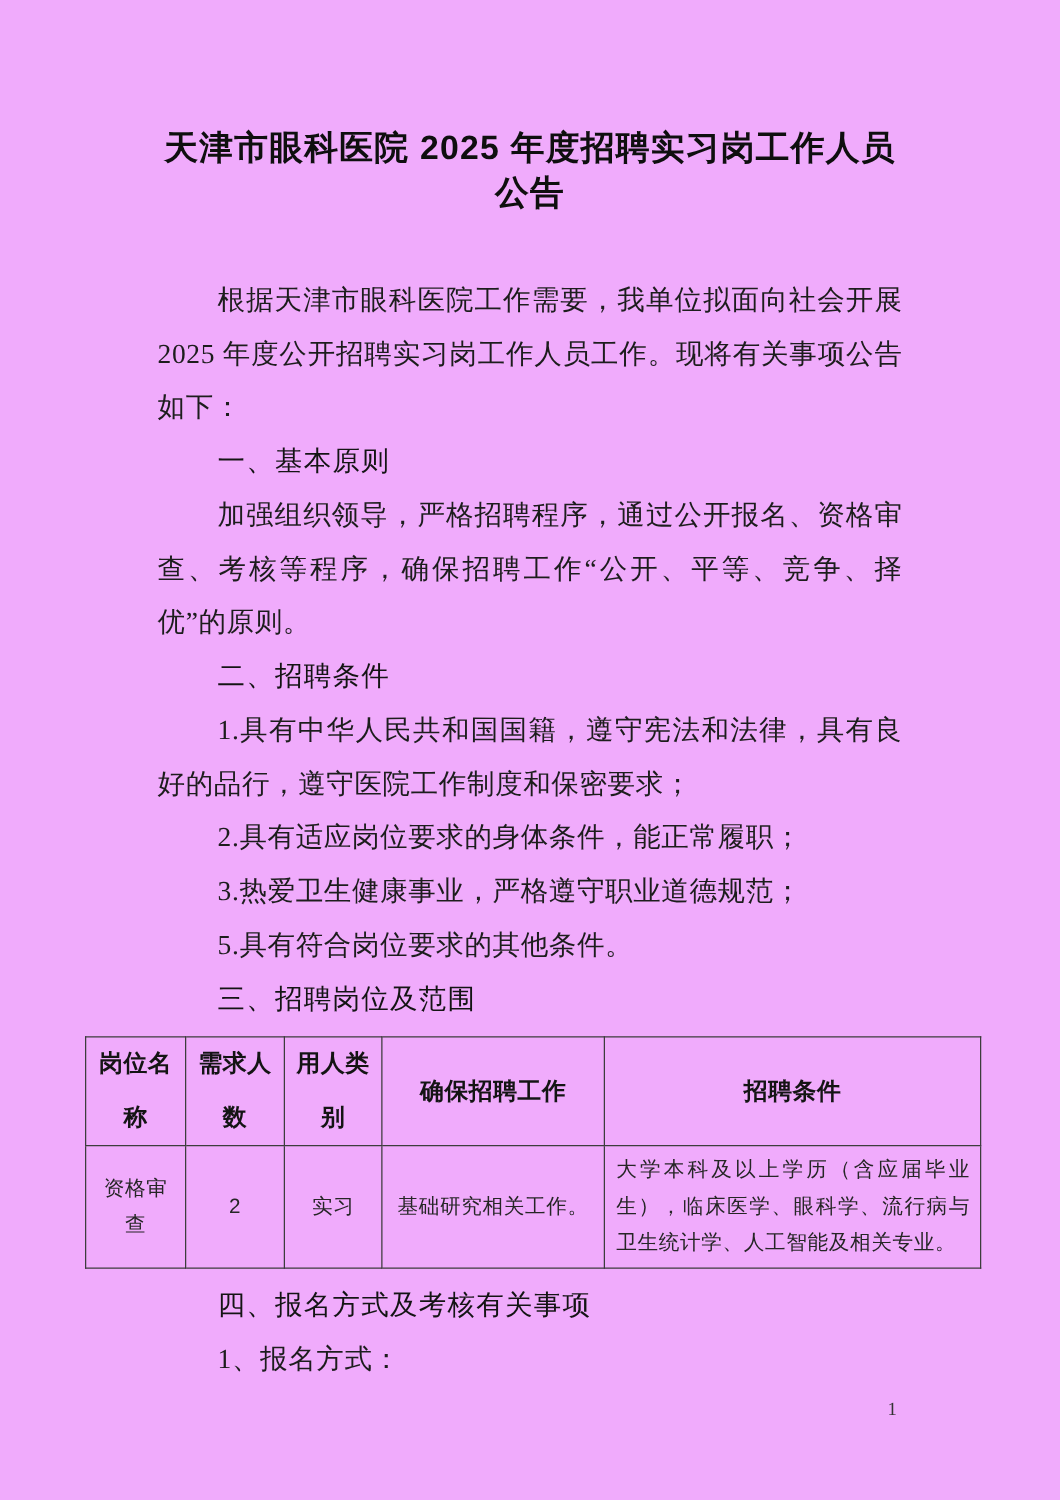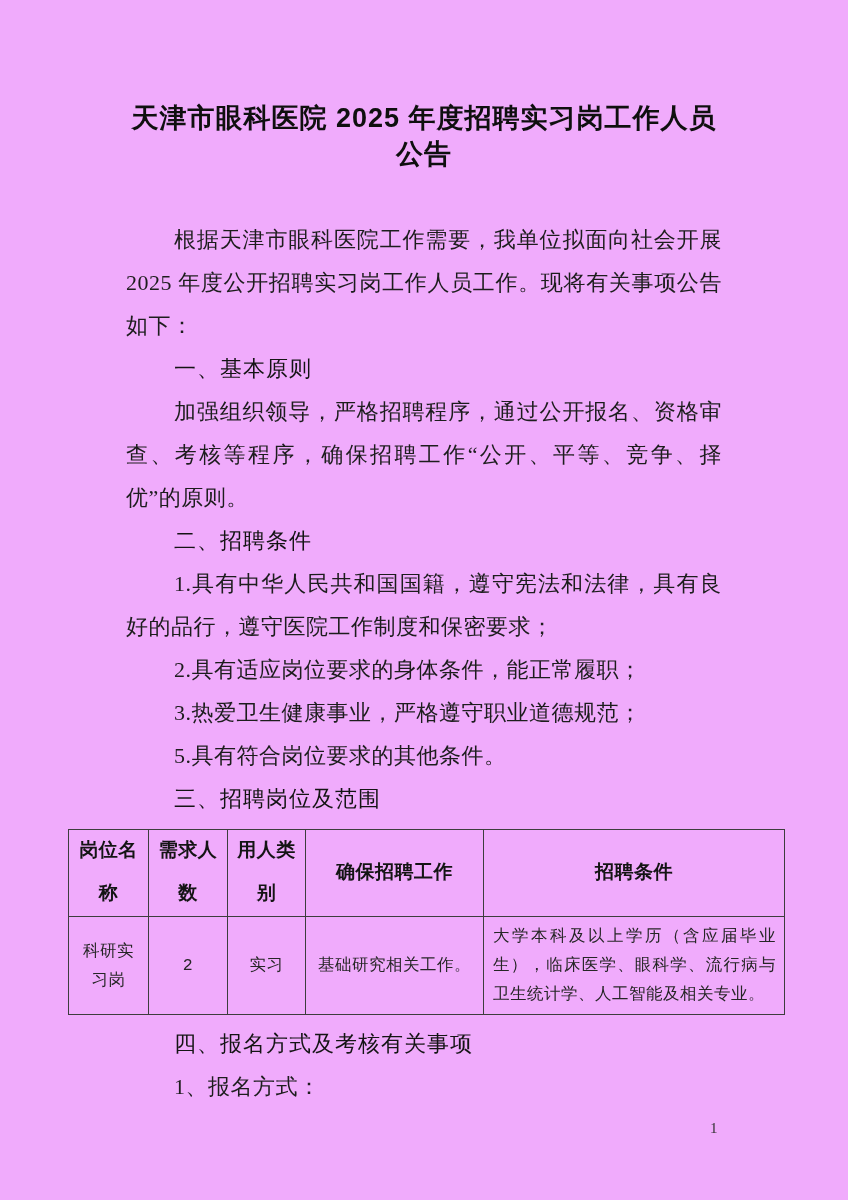--- a/index.html
+++ b/index.html
@@ -48,21 +48,21 @@
   table.positions {
     border-collapse: collapse;
     table-layout: fixed;
     width: 716px;
     margin-left: -58px;
     margin-top: 9px;
   }
   table.positions th,
   table.positions td {
     border: 1px solid #3d3d3d;
-    font-family: Liberation Mono, monospace;
+    font-family: Liberation Sans, sans-serif;
   }
   table.positions th {
     height: 42px;
     font-size: 19px;
     font-weight: 700;
     text-align: center;
     padding: 0 2px;
     letter-spacing: 0.5px;
     color: #141414;
   }
@@ -126,21 +126,21 @@
       <tr>
         <th>岗位名称</th>
         <th>需求人数</th>
         <th>用人类别</th>
         <th>确保招聘工作</th>
         <th>招聘条件</th>
       </tr>
     </thead>
     <tbody>
       <tr>
-        <td>科研实习岗</td>
+        <td>资格审查</td>
         <td>2</td>
         <td>实习</td>
         <td>基础研究相关工作。</td>
         <td class="req-cell">大学本科及以上学历（含应届毕业生），临床医学、眼科学、流行病与卫生统计学、人工智能及相关专业。</td>
       </tr>
     </tbody>
   </table>
 
   <h2 class="heading after-table">四、报名方式及考核有关事项</h2>
 

